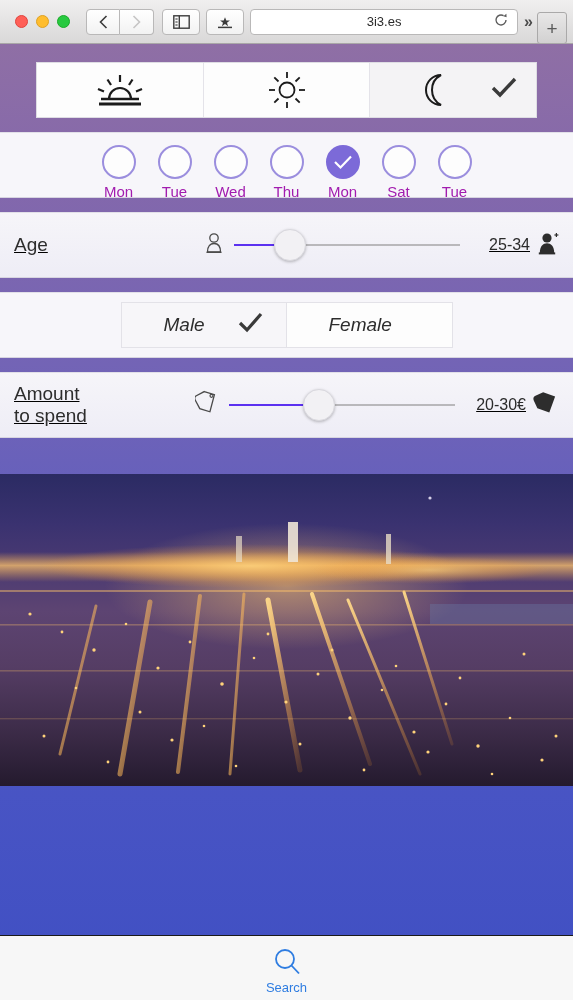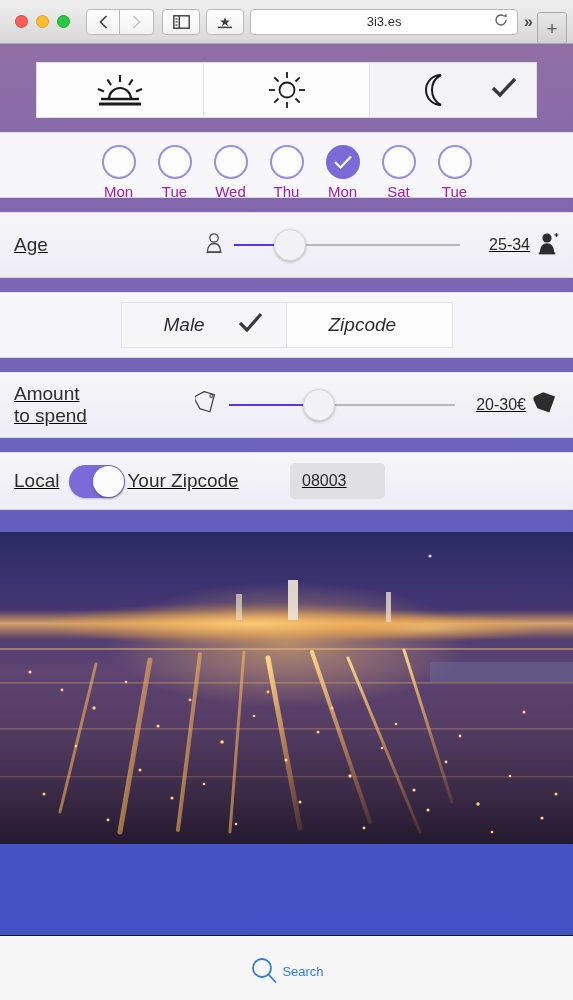--- a/index.html
+++ b/index.html
@@ -163,21 +163,21 @@
   }
   .citylights { position: absolute; inset: 0; }
 
   
   .tabbar {
     position: absolute; bottom: 0; left: 0; width: 573px; height: 65px;
     background: #f7f7f7; border-top: 1px solid #1a1a1a;
     display: flex;
   }
   .tab {
-    flex: 1; display: flex; flex-direction: row;
+    flex: 1; display: flex; flex-direction: column;
     align-items: center; justify-content: center; gap: 3px; padding-top: 6px;
   }
   .tab .tlabel { font-size: 13px; }
   .tab.active .tlabel { color: #2f7de1; }
   .tab .tlabel { color: #7d7d7d; }
   .sep-strip { height: 14px; }
 </style>
 </head>
 <body>
 
@@ -355,21 +355,21 @@
       <div class="seg-gender">
         <div class="seg-g-item selected">
           <span class="glabel">Male</span>
           <span class="check">
             <svg width="26" height="22" viewBox="0 0 26 22">
               <path d="M2 11 L9 18 L23 2" fill="none" stroke="#3a3a3a" stroke-width="3.2"></path>
             </svg>
           </span>
         </div>
         <div class="seg-g-item">
-          <span class="glabel">Zipcode</span>
+          <span class="glabel">Female</span>
         </div>
       </div>
     </div>
 
     <div class="sep-strip"></div>
 
     <div class="row row-light">
       <div class="sliderrow">
         <div class="label">
           <div>Amount</div>
@@ -394,30 +394,20 @@
             <svg width="26" height="26" viewBox="0 0 26 26">
               <path d="M15 2 L24 11 L12 23 L3 14 L3 5.5 C3 3.4 4.4 2 6.5 2 Z" fill="#2d2d2d" transform="rotate(-25 13 13)"></path>
             </svg>
           </span>
         </div>
       </div>
     </div>
 
     <div class="sep-strip"></div>
 
-    <div class="row row-light">
-      <div class="localrow">
-        <span class="ltext">Local</span>
-        <div class="toggle">
-          <div class="knob"></div>
-        </div>
-        <span class="ltext">Your Zipcode</span>
-        <div class="zipfield">08003</div>
-      </div>
-    </div>
 
     <div class="sep-strip" style="height:22px"></div>
 
 
     <div class="photo">
       <div class="sky"></div>
       <svg class="citylights" viewBox="0 0 573 312" preserveAspectRatio="none">
         <defs>
           <radialGradient id="glow" cx="50%" cy="50%" r="50%">
             <stop offset="0%" stop-color="#ffd27a" stop-opacity="0.95"></stop>

